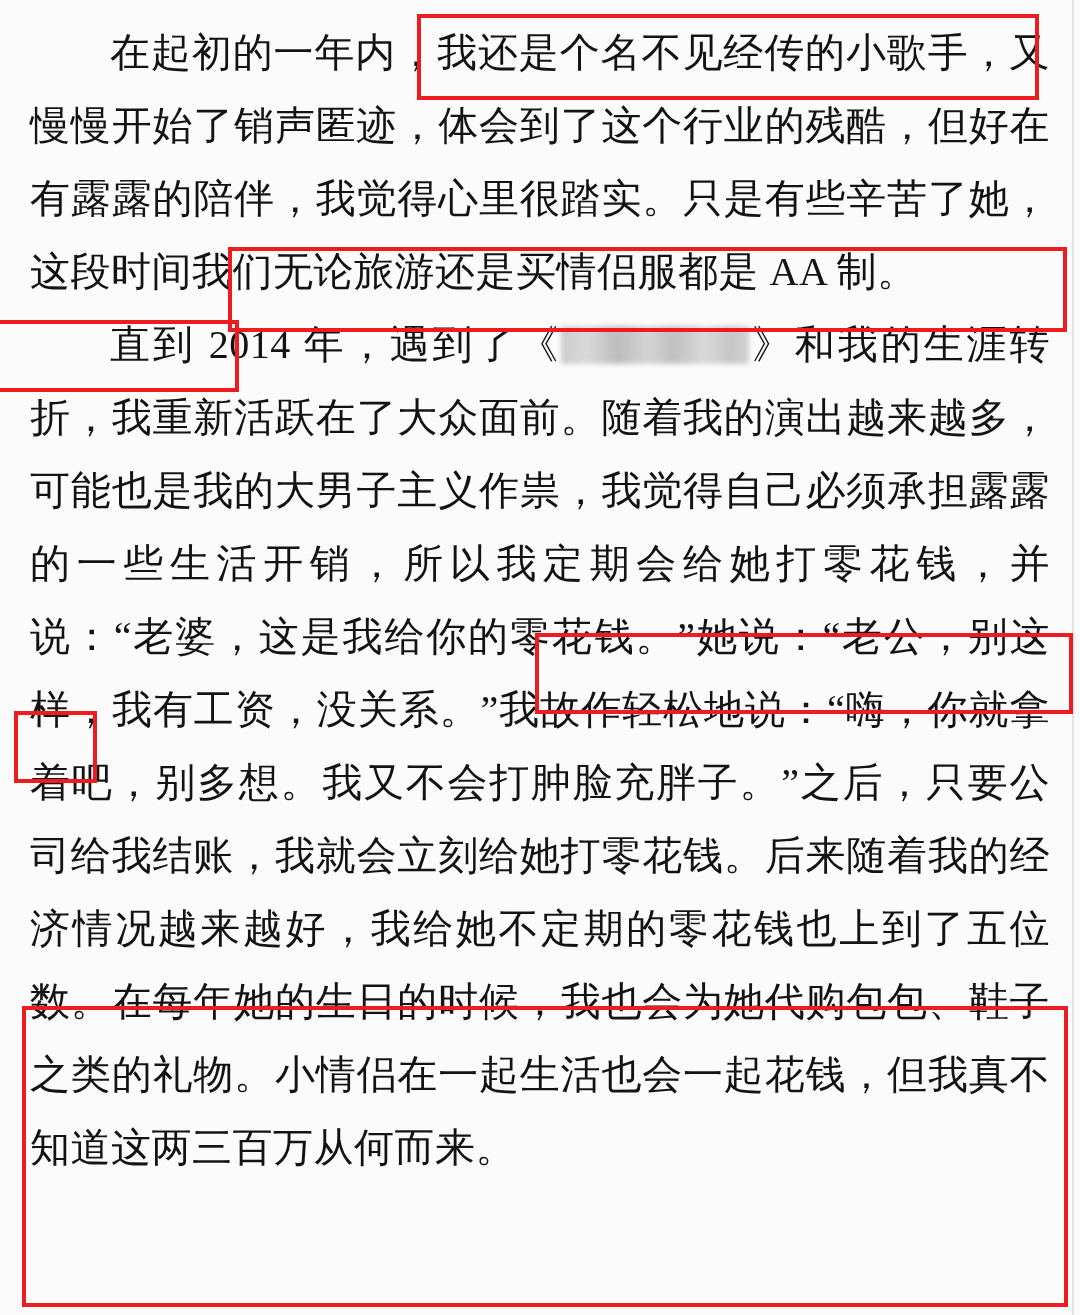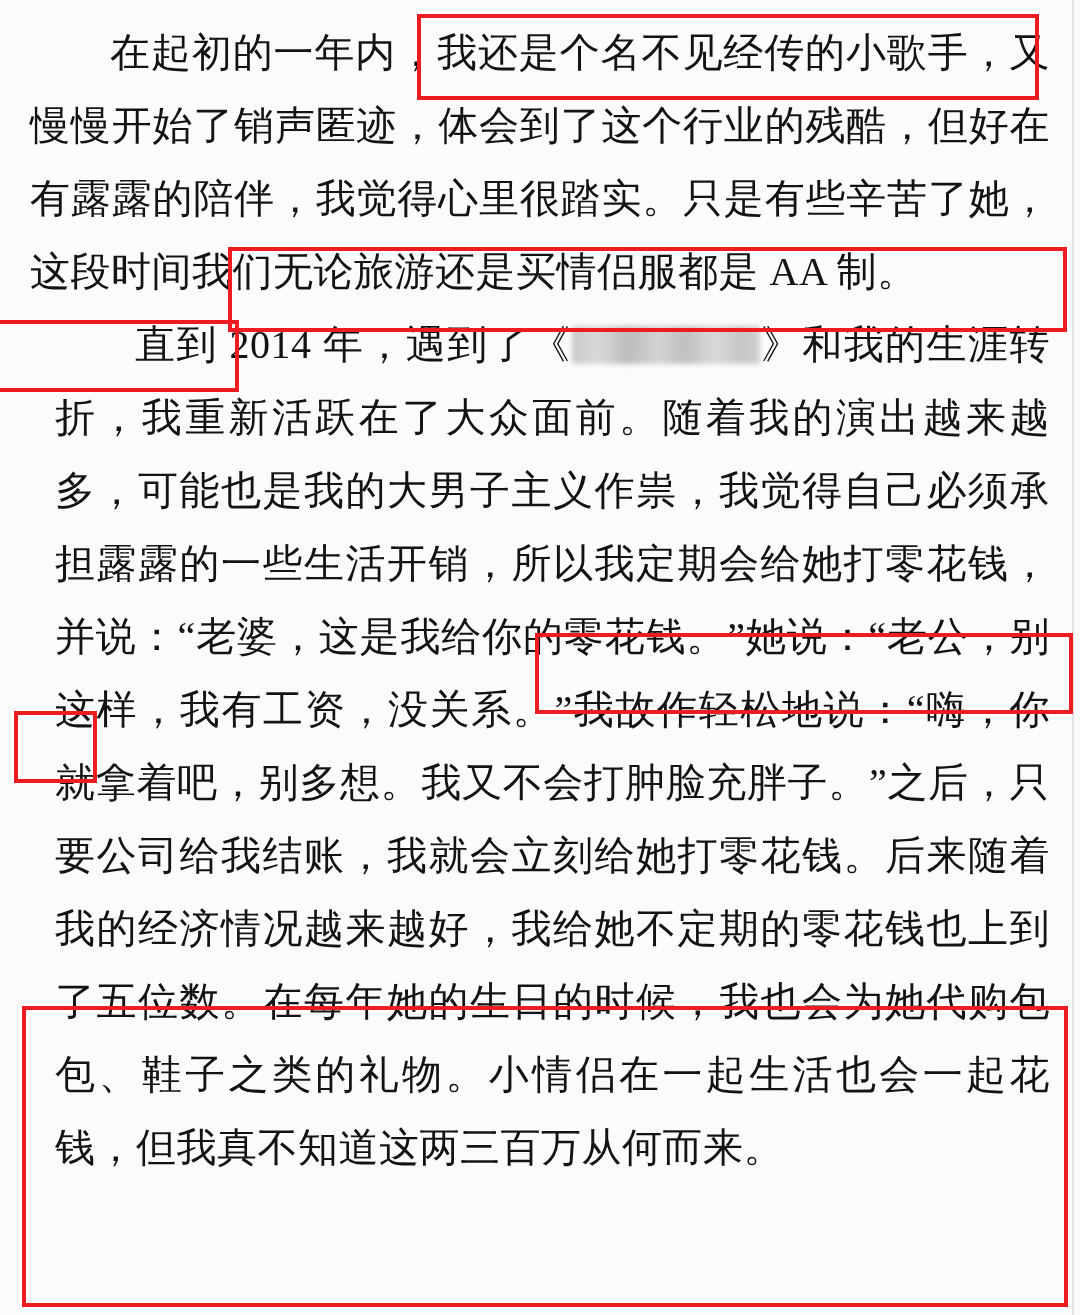--- a/index.html
+++ b/index.html
@@ -36,21 +36,20 @@
     line-height: 73px;
     letter-spacing: 0.5px;
     text-align: justify;
     text-justify: inter-character;
     word-break: break-all;
     color: #131313;
     text-indent: 80px;
   }
   p.para + p.para {
     margin-top: 0;
-    margin-left: 25px;
   }
   .redacted {
     display: inline-block;
     width: 188px;
     height: 38px;
     vertical-align: -6px;
     background: linear-gradient(90deg,
         #c9c9c9 0%, #d7d7d7 14%, #b9b9b9 30%,
         #d2d2d2 46%, #bdbdbd 60%, #d8d8d8 76%,
         #c4c4c4 90%, #cfcfcf 100%);

